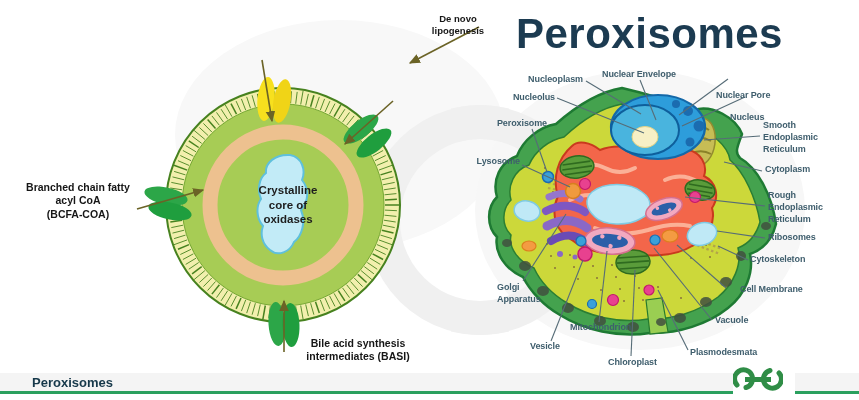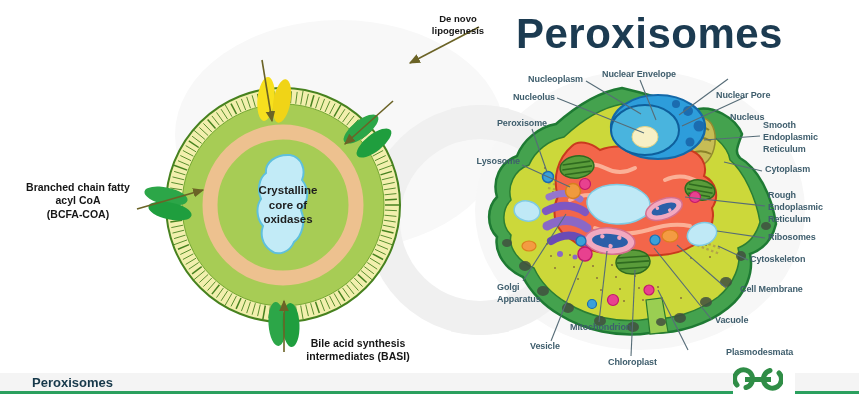--- a/index.html
+++ b/index.html
@@ -445,21 +445,21 @@
 Endoplasmic
 Reticulum</div>
 <div class="cl" style="left:765px;top:164px;">Cytoplasm</div>
 <div class="cl" style="left:768px;top:190px;">Rough
 Endoplasmic
 Reticulum</div>
 <div class="cl" style="left:768px;top:232px;">Ribosomes</div>
 <div class="cl" style="left:750px;top:254px;">Cytoskeleton</div>
 <div class="cl" style="left:740px;top:284px;">Cell Membrane</div>
 <div class="cl" style="left:715px;top:315px;">Vacuole</div>
-<div class="cl" style="left:726px;top:347px;">Plasmodesmata</div>
+<div class="cl" style="left:690px;top:347px;">Plasmodesmata</div>
 
 <div class="footer-bar"></div>
 <div class="footer-rule"></div>
 <div class="footer-label">Peroxisomes</div>
 <div class="logo-box">
   <svg width="50" height="26" viewBox="0 0 50 26">
     <path d="M 22,7 A 9,9 0 1 1 13,4.5" fill="none" stroke="#2f8d46" stroke-width="5" stroke-linecap="round" transform="rotate(180 13 13)"></path>
     <path d="M 28,7 A 9,9 0 1 0 37,4.5" fill="none" stroke="#2f8d46" stroke-width="5" stroke-linecap="round" transform="rotate(180 37 13) scale(1,-1) translate(0,-26)"></path>
     <rect x="12" y="11" width="13" height="5" fill="#2f8d46"></rect>
     <rect x="25" y="11" width="13" height="5" fill="#2f8d46"></rect>

